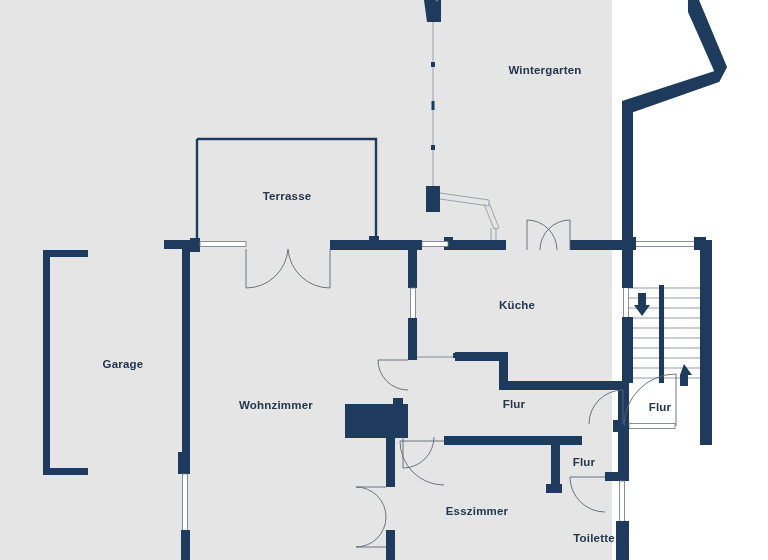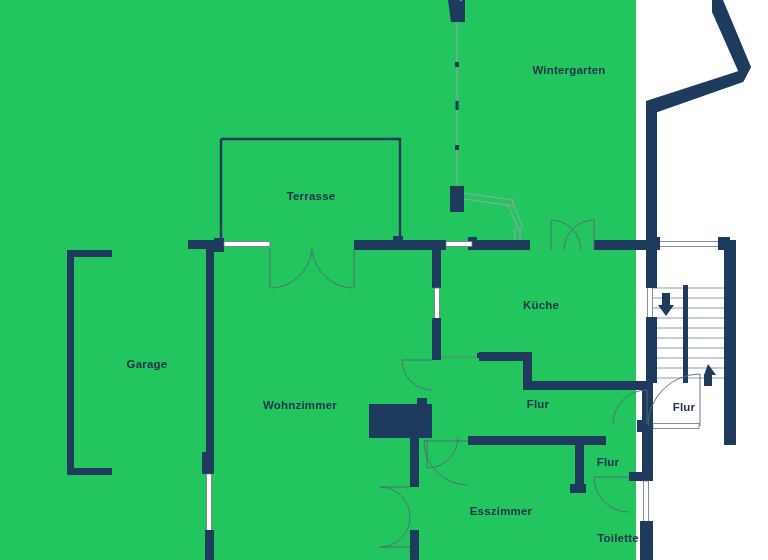--- a/index.html
+++ b/index.html
@@ -10,22 +10,21 @@
   body {
     width: 768px;
     height: 560px;
     overflow: hidden;
     font-family: "Liberation Sans", sans-serif;
   }
   #floorplan-root {
     position: relative;
     width: 612px;
     height: 560px;
-    background: #22c55e;
-    padding-left: 24px;
+    background: #e5e5e5;
   }
   svg#plan {
     display: block;
     width: 768px;
     height: 560px;
   }
   .room-label {
     font-family: "Liberation Sans", sans-serif;
     font-size: 11.5px;
     font-weight: bold;

